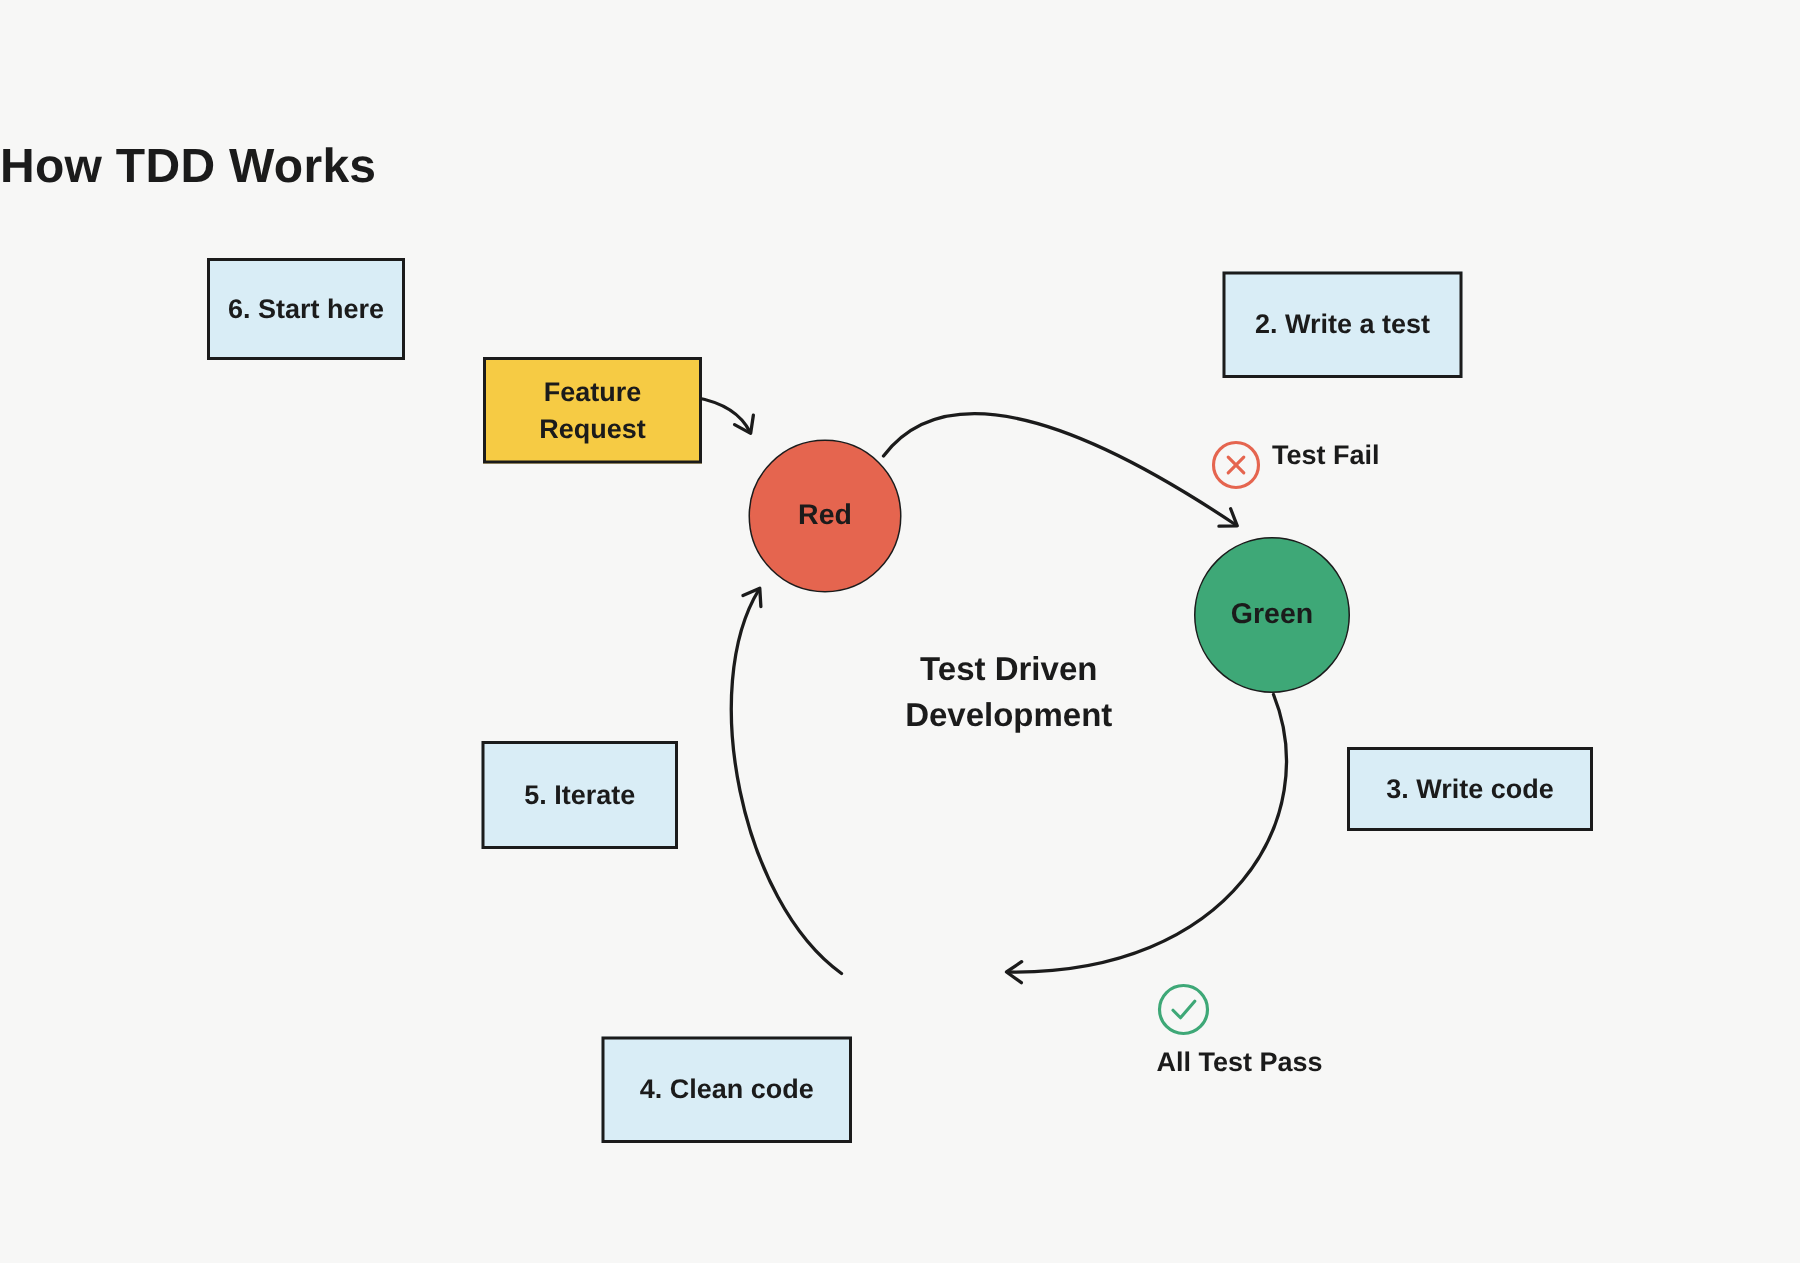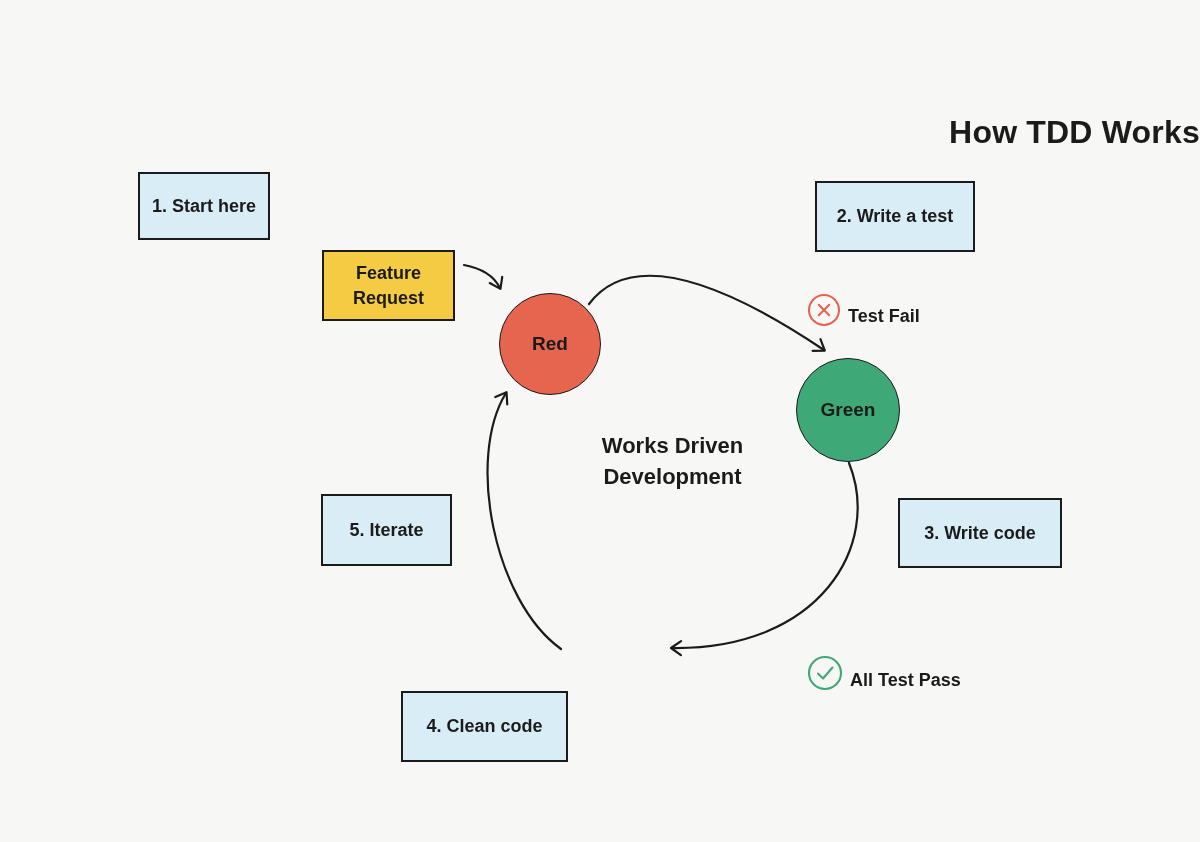--- a/index.html
+++ b/index.html
@@ -25,25 +25,24 @@
     position: relative;
     width: 1200px;
     height: 842px;
     background: var(--background);
   }
   .title {
     position: absolute;
     top: 92px;
     left: 0;
     width: 100%;
-    text-align: right;
+    text-align: left;
     font-size: 32px;
     font-weight: 700;
     letter-spacing: 0.2px;
-    margin-top: 22px;
   }
   .arrows {
     position: absolute;
     inset: 0;
     width: 1200px;
     height: 842px;
   }
   .arrows path.link {
     fill: none;
     stroke: var(--ink);
@@ -58,24 +57,24 @@
     text-align: center;
     border: 2px solid var(--ink);
     font-size: 18px;
     font-weight: 700;
     line-height: 1.35;
   }
   .note { background: var(--note-fill); }
   .feature { background: var(--feature-fill); padding: 0 18px; }
   .note-start   { left: 138px; top: 172px; width: 132px; height: 68px; }
   .note-test    { left: 815px; top: 181px; width: 160px; height: 71px; }
-  .note-code    { left: 898px; top: 498px; width: 164px; height: 70px; }
+  .note-code    { left: 898px; top: 498px; width: 164px; height: 56px; }
   .note-clean   { left: 401px; top: 691px; width: 167px; height: 71px; align-items: center; }
   .note-iterate { left: 321px; top: 494px; width: 131px; height: 72px; }
-  .feature-box  { left: 322px; top: 250px; width: 133px; height: 71px; }
+  .feature-box  { left: 322px; top: 238px; width: 146px; height: 71px; }
   .node {
     position: absolute;
     display: flex;
     align-items: center;
     justify-content: center;
     border: 1.6px solid var(--ink);
     border-radius: 50%;
     font-size: 19px;
     font-weight: 700;
   }
@@ -88,27 +87,27 @@
     top: 430px;
     width: 205px;
     text-align: center;
     font-size: 22px;
     font-weight: 700;
     line-height: 31px;
   }
   .status {
     position: absolute;
     display: flex;
-    align-items: flex-end;
+    align-items: flex-start;
     gap: 7px;
     font-size: 18px;
     font-weight: 700;
   }
   .status-fail { left: 807px; top: 293px; }
-  .status-pass { left: 807px; top: 655px; }
+  .status-pass { left: 771px; top: 655px; flex-direction: column; }
   .status svg { display: block; flex: 0 0 auto; }
 </style>
 </head>
 <body>
 
 <div class="canvas">
 
   <div class="title">How TDD Works</div>
 
   <svg class="arrows" viewBox="0 0 1200 842">
@@ -117,21 +116,21 @@
         <path d="M -10 -7 L 0 0 L -10 7" fill="none" stroke="var(--ink)" stroke-width="2.2" stroke-linecap="round" stroke-linejoin="round"></path>
       </marker>
     </defs>
     <path class="link" d="M 464 265 Q 491 270 500 288" marker-end="url(#arrowhead)"></path>
     <path class="link" d="M 589 304 Q 645 230 824 350" marker-end="url(#arrowhead)"></path>
     <path class="link" d="M 849 463 C 882 545 820 650 672 648" marker-end="url(#arrowhead)"></path>
     <path class="link" d="M 561 649 C 494 601 466 458 506 393" marker-end="url(#arrowhead)"></path>
   </svg>
 
   <div class="note note-start">
-    <span>1. Start here</span>
+    <span>6. Start here</span>
   </div>
   <div class="note note-test">
     <span>2. Write a test</span>
   </div>
   <div class="note note-code">
     <span>3. Write code</span>
   </div>
   <div class="note note-clean">
     <span>4. Clean code</span>
   </div>
@@ -143,21 +142,21 @@
     <span>Feature Request</span>
   </div>
 
   <div class="node node-green">
     <span>Green</span>
   </div>
   <div class="node node-red">
     <span>Red</span>
   </div>
 
-  <div class="center-label">Works Driven Development</div>
+  <div class="center-label">Test Driven Development</div>
 
   <div class="status status-fail">
     <svg width="34" height="34" viewBox="0 0 34 34">
       <circle cx="17" cy="17" r="15" fill="none" stroke-width="2.1" stroke="#e5654f"></circle>
       <path d="M 11.8 11.8 L 22.2 22.2 M 22.2 11.8 L 11.8 22.2" fill="none" stroke-width="2.1" stroke-linecap="round" stroke="#e5654f"></path>
     </svg>
     <span>Test Fail</span>
   </div>
 
   <div class="status status-pass">

